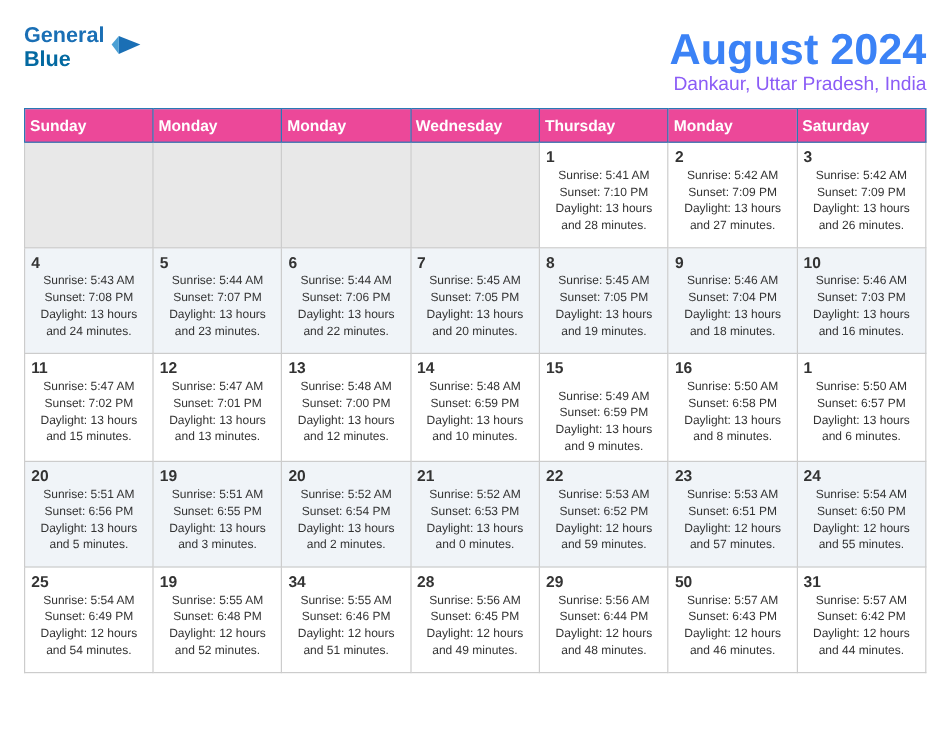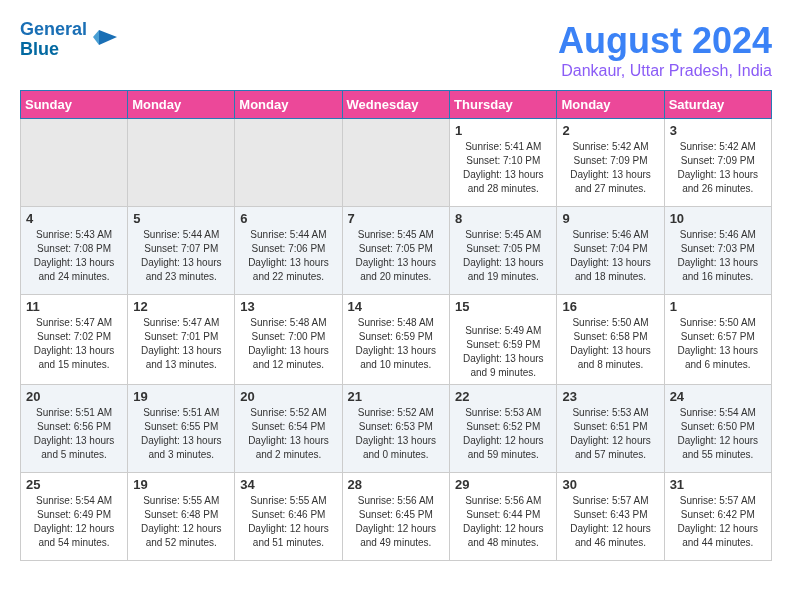--- a/index.html
+++ b/index.html
@@ -337,21 +337,21 @@
 and 49 minutes.</div>
         </td>
         <td>
           <div class="day-num">29</div>
           <div class="day-detail" style="white-space: pre-line;">Sunrise: 5:56 AM
 Sunset: 6:44 PM
 Daylight: 12 hours
 and 48 minutes.</div>
         </td>
         <td>
-          <div class="day-num">30</div>
+          <div class="day-num">50</div>
           <div class="day-detail" style="white-space: pre-line;">Sunrise: 5:57 AM
 Sunset: 6:43 PM
 Daylight: 12 hours
 and 46 minutes.</div>
         </td>
         <td>
           <div class="day-num">31</div>
           <div class="day-detail" style="white-space: pre-line;">Sunrise: 5:57 AM
 Sunset: 6:42 PM
 Daylight: 12 hours

